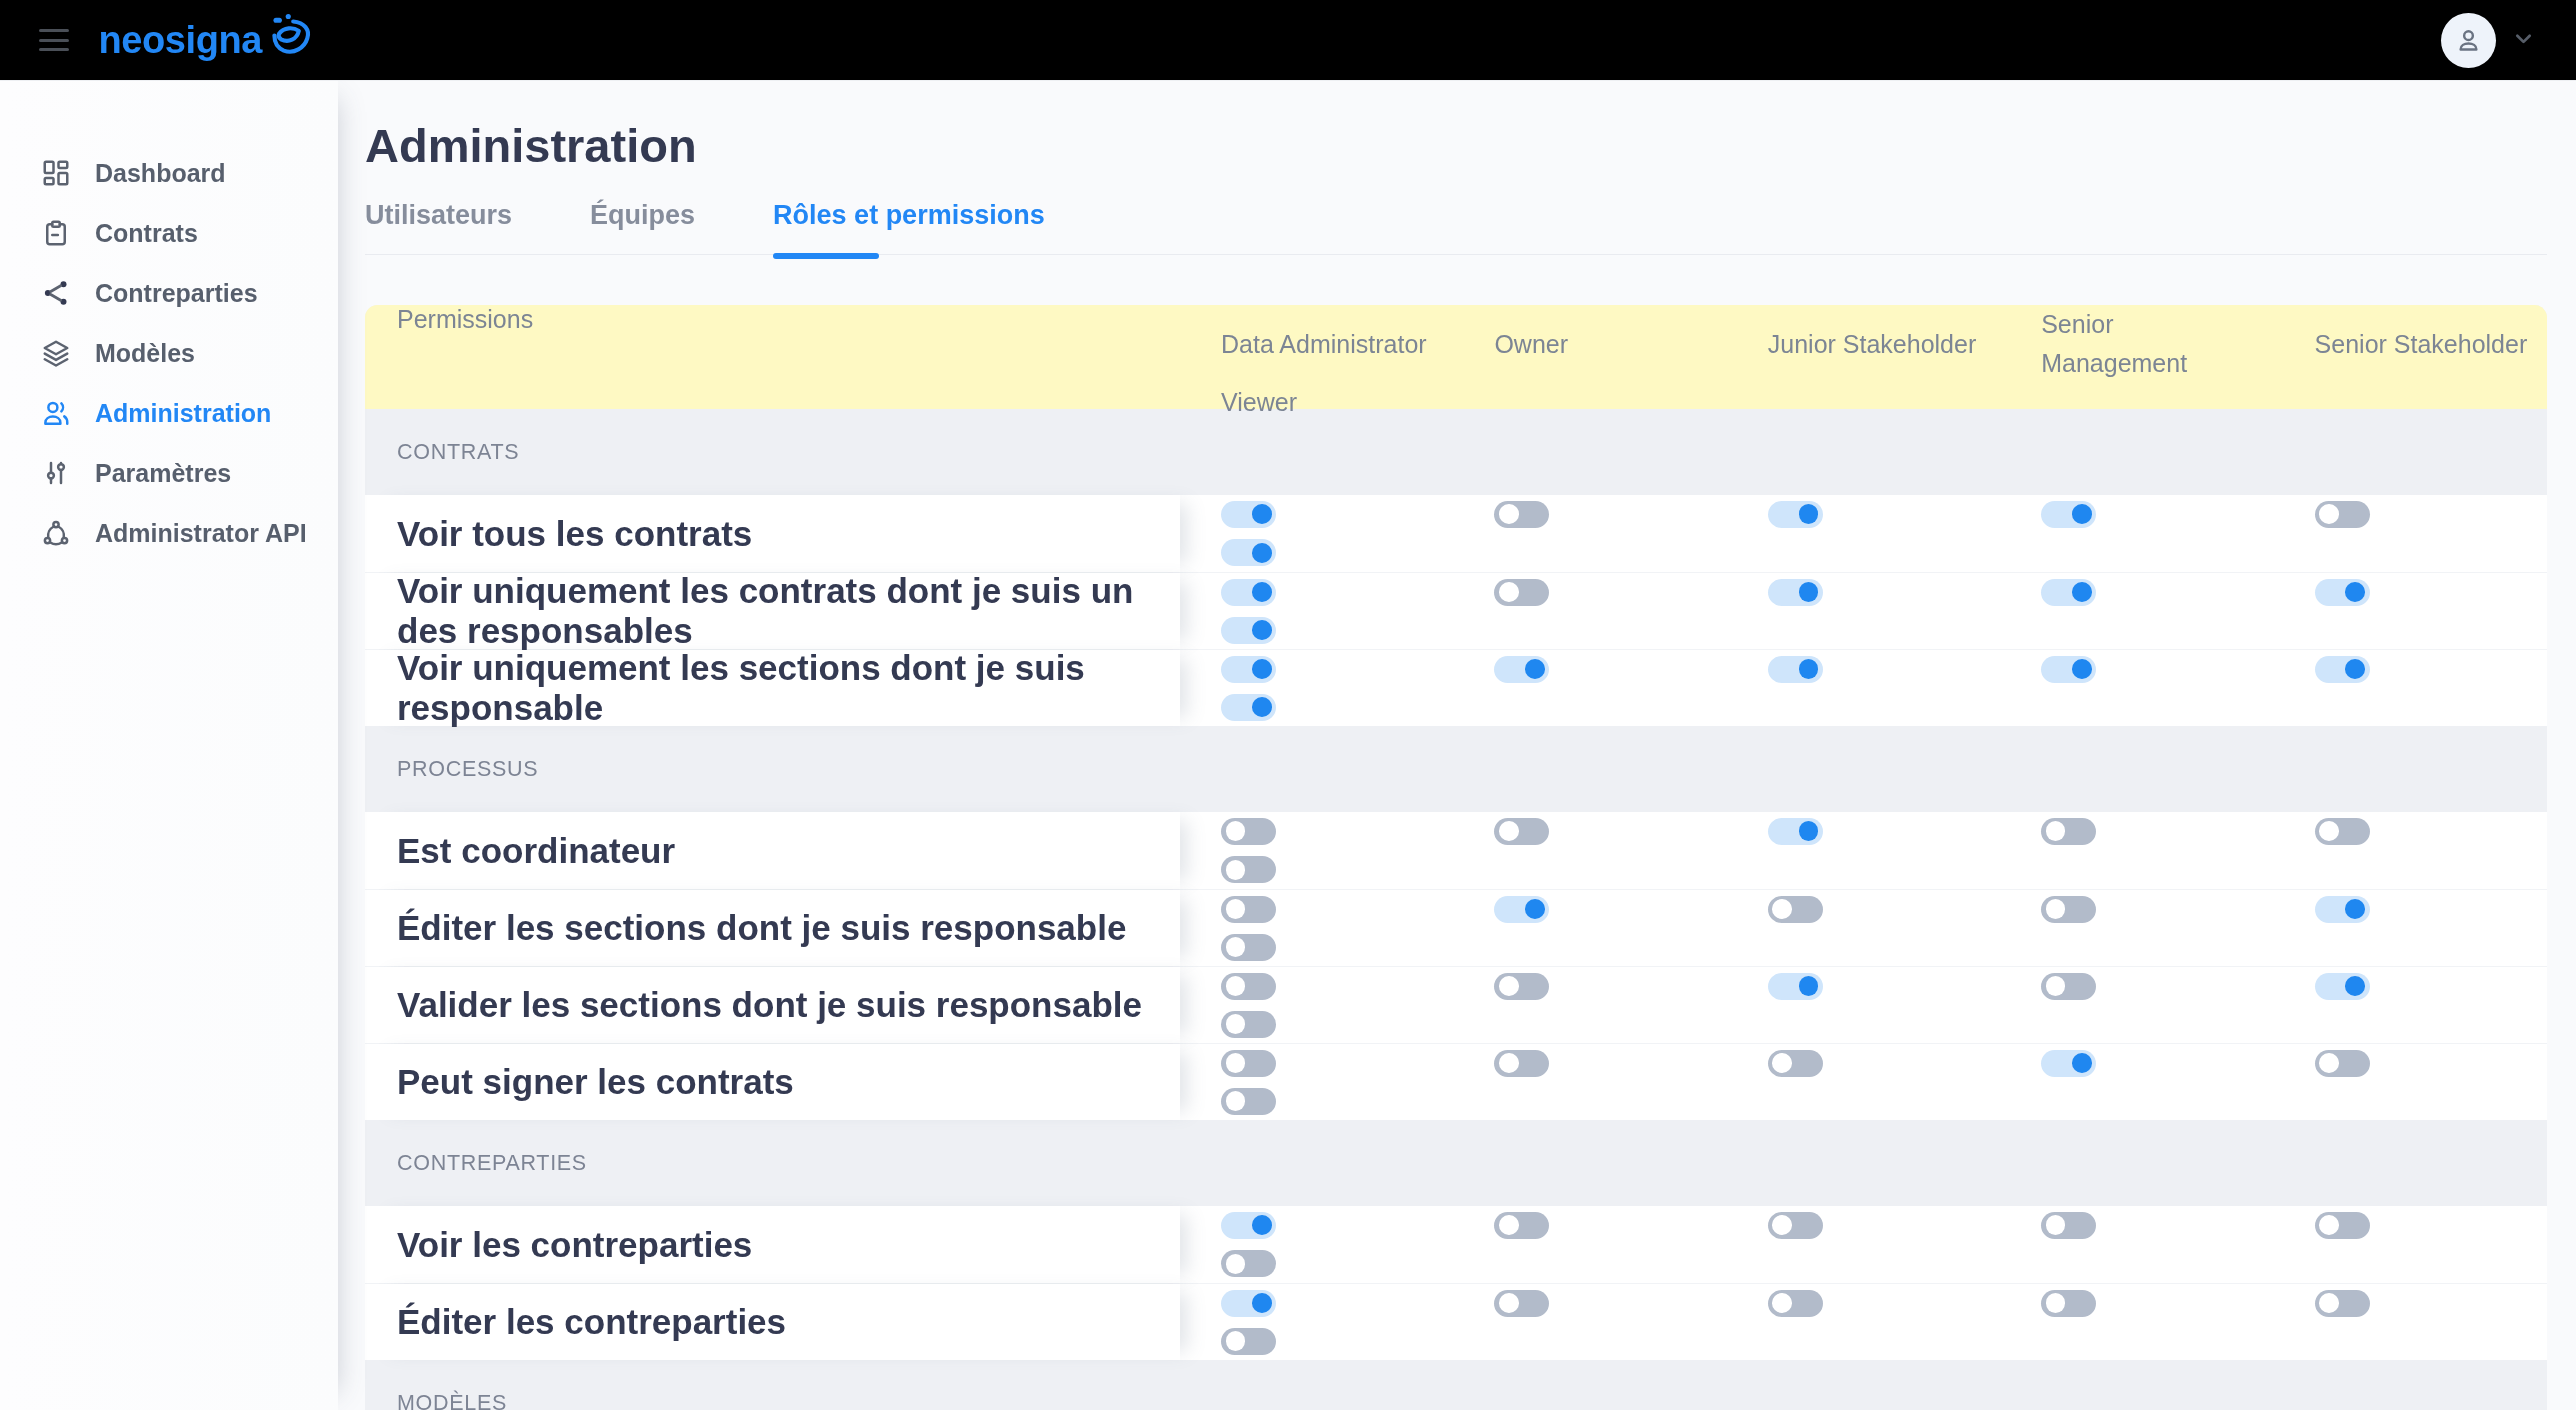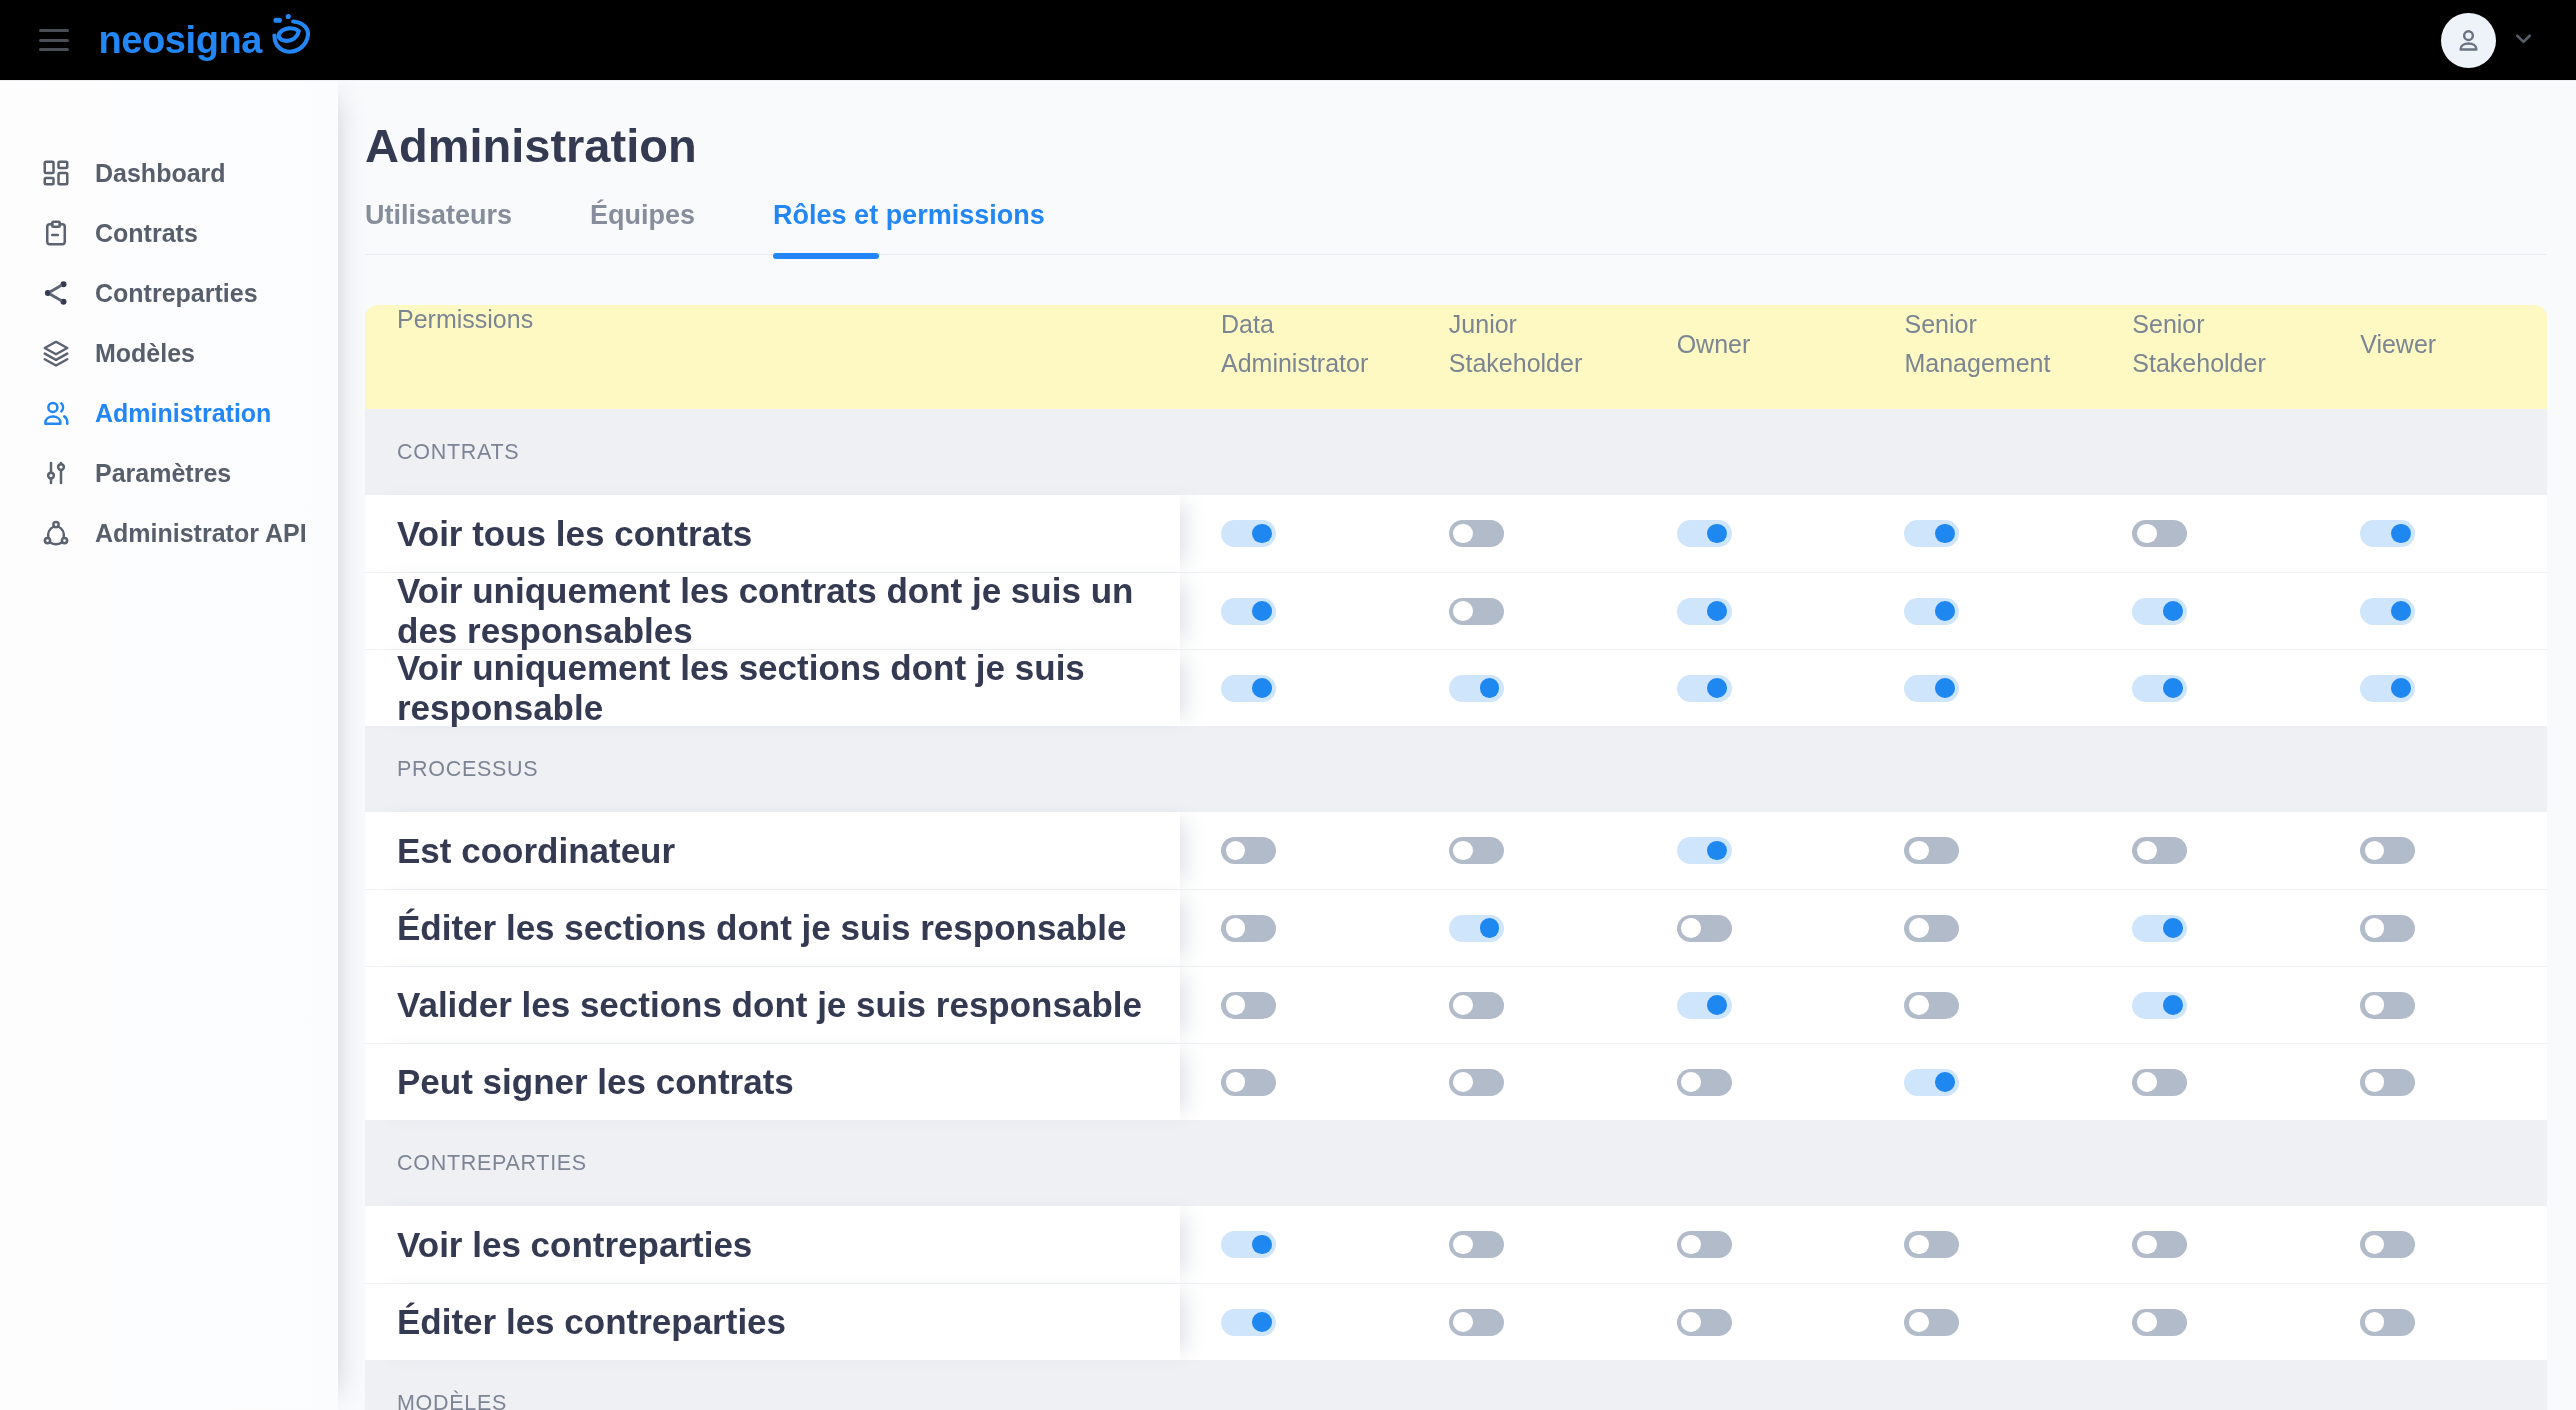--- a/index.html
+++ b/index.html
@@ -60,21 +60,21 @@
   .tab.active{color:var(--brand);}
   .tab.active::after{
     content:"";position:absolute;left:0;bottom:-28px;width:106px;height:6.3px;border-radius:3.6px;background:var(--brand);
   }
 
   
   .card{margin-top:50px;background:var(--card-bg);border-radius:12.5px;overflow:hidden;padding-bottom:143px;}
   .thead{background:#fef9c3;height:104px;display:flex;align-items:flex-start;}
   .col-perm{width:815px;flex:0 0 815px;padding-left:32px;display:flex;align-items:center;}
   .thead .col-perm{font-size:25px;color:var(--muted);font-weight:400;}
-  .roles{flex:1;display:grid;grid-template-columns:repeat(6,1fr);}
+  .roles{flex:1;display:grid;grid-template-columns:repeat(5,1fr);}
   .role{display:flex;align-items:center;padding:0 9px 0 41px;font-size:25px;line-height:39px;color:var(--muted);}
 
   .band{height:86px;display:flex;align-items:center;padding-left:32px;font-size:21.5px;letter-spacing:0.7px;color:#7d8494;background:var(--card-bg);}
   .prow{background:#ffffff;height:77px;display:flex;align-items:stretch;}
   .prow + .prow{border-top:1.8px solid var(--row-line);}
   .prow .col-perm{
     font-size:35px;font-weight:700;color:var(--title);background:#ffffff;
     box-shadow:16px 0 18px -9px rgba(90,104,130,0.18);position:relative;z-index:1;
   }
   .tcell{display:flex;align-items:center;padding-left:41px;}
@@ -210,22 +210,22 @@
         <button class="tab">Utilisateurs</button>
         <button class="tab">Équipes</button>
         <button class="tab active">Rôles et permissions</button>
       </div>
 
     <section class="card">
       <div class="thead">
         <div class="col-perm">Permissions</div>
         <div class="roles">
             <div class="role">Data Administrator</div>
+            <div class="role">Owner</div>
             <div class="role">Junior Stakeholder</div>
-            <div class="role">Owner</div>
             <div class="role">Senior Management</div>
             <div class="role">Senior Stakeholder</div>
             <div class="role">Viewer</div>
           </div>
       </div>
       <div class="tbody">
           <div class="band">CONTRATS</div>
           <div class="prow">
     <div class="col-perm">Voir tous les contrats</div>
     <div class="roles">

